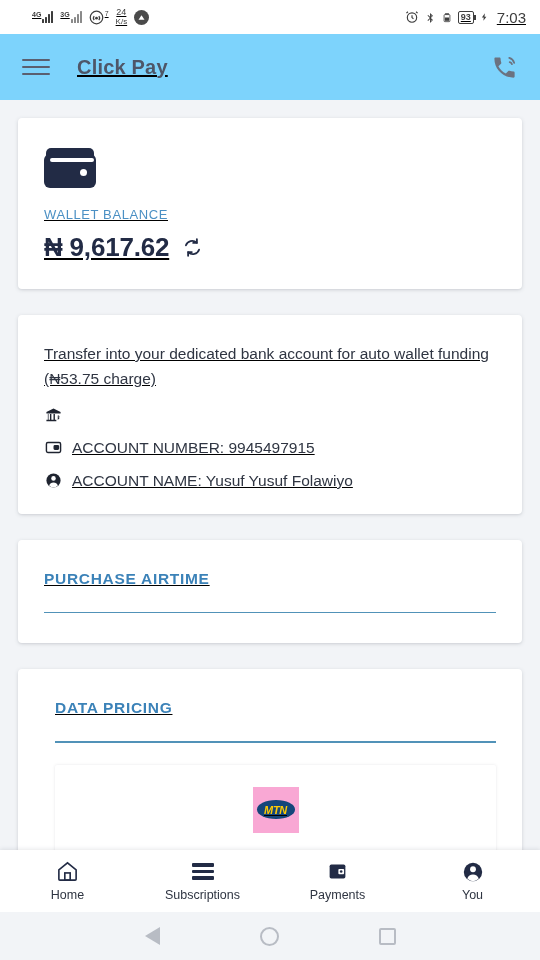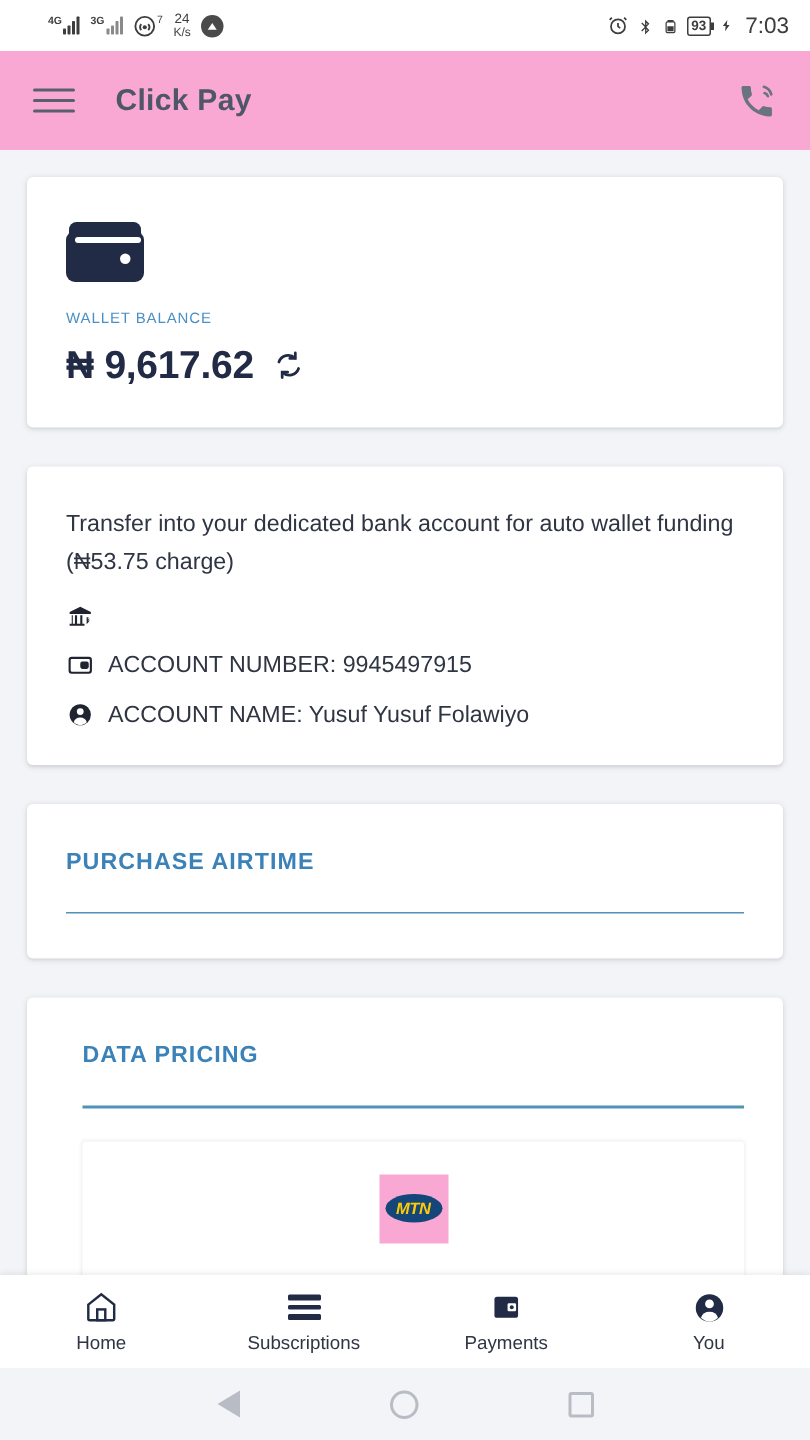--- a/index.html
+++ b/index.html
@@ -2,21 +2,21 @@
 <html><head>
 <meta charset="utf-8">
 <style>
   * { margin:0; padding:0; box-sizing:border-box; }
   html, body {
     width:540px; height:960px;
     font-family:"Liberation Sans", sans-serif;
     background:#f2f4f7;
     overflow:hidden;
   }
-  .screen { width:540px; height:960px; position:relative; display:flex; flex-direction:column; background:#f2f4f7; }
+  .screen { width:540px; height:960px; position:relative; display:flex; flex-direction:column; background:#f2f4f7;text-decoration:underline; }
 
   
   .statusbar {
     height:34px; background:#ffffff; flex:0 0 34px;
     display:flex; align-items:center; justify-content:space-between;
     padding:0 14px; color:#3d3d3d;
   }
   .sb-left, .sb-right { display:flex; align-items:center; }
   .sb-left { gap:7px; padding-left:18px; }
   .sb-right { gap:6px; }
@@ -35,21 +35,21 @@
                 display:flex; align-items:center; justify-content:center; }
   .batt-num {
     border:1.4px solid #3d3d3d; border-radius:2px; font-size:9px; font-weight:bold;
     padding:0px 2px; line-height:11px; position:relative;
   }
   .batt-num::after { content:""; position:absolute; right:-3px; top:3px; width:2px; height:5px; background:#3d3d3d; }
   .clock { font-size:15px; margin-left:2px; }
 
   
   .appbar {
-    height:66px; flex:0 0 66px; background:#f9a8d4;
+    height:66px; flex:0 0 66px; background:#7dd3fc;
     display:flex; align-items:center; padding:0 22px;
   }
   .hamburger { width:28px; height:20px; display:flex; flex-direction:column; justify-content:center; gap:5px; cursor:pointer; }
   .hamburger span { display:block; height:2px; background:#5a5f70; border-radius:1px; }
   .app-title { font-size:20px; font-weight:bold; color:#4e5668; margin-left:27px; letter-spacing:0.2px; }
   .appbar-spacer { flex:1; }
   .call-icon { color:#6b7280; display:flex; align-items:center; }
 
   
   .content { flex:1; overflow:hidden; padding:0 18px; padding-top:18px; }
@@ -65,21 +65,21 @@
   .wallet-icon .body {
     position:absolute; left:0; top:6px; width:52px; height:34px;
     background:#222b45; border-radius:6px;
   }
   .wallet-icon .flap {
     position:absolute; left:2px; top:0px; width:48px; height:12px;
     background:#222b45; border-radius:5px 5px 0 0;
   }
   .wallet-icon .strip { position:absolute; left:6px; top:10px; width:44px; height:4px; background:#ffffff; border-radius:2px;}
   .wallet-icon .dot { position:absolute; right:9px; top:21px; width:7px; height:7px; background:#ffffff; border-radius:50%; }
-  .wallet-label { color:#4b90c4; font-size:10px; letter-spacing:0.6px; margin-top:19px; }
+  .wallet-label { color:#4b90c4; font-size:13px; letter-spacing:0.6px; margin-top:19px; }
   .wallet-amount-row { display:flex; align-items:center; gap:13px; margin-top:10px; }
   .wallet-amount { font-size:26px; font-weight:bold; color:#222b45; letter-spacing:-0.2px; }
   .refresh-icon { color:#222b45; display:flex; align-items:center; cursor:pointer; }
 
   
   .transfer-card { padding:26px 10px 24px 26px; }
   .transfer-text { font-size:15.5px; color:#2f3542; line-height:1.63; }
   .detail-row { display:flex; align-items:center; gap:9px; margin-top:15px; font-size:15.5px; color:#2f3542; }
   .detail-row .di { width:19px; display:flex; align-items:center; justify-content:center; color:#1f2430; flex:0 0 19px; }
 

